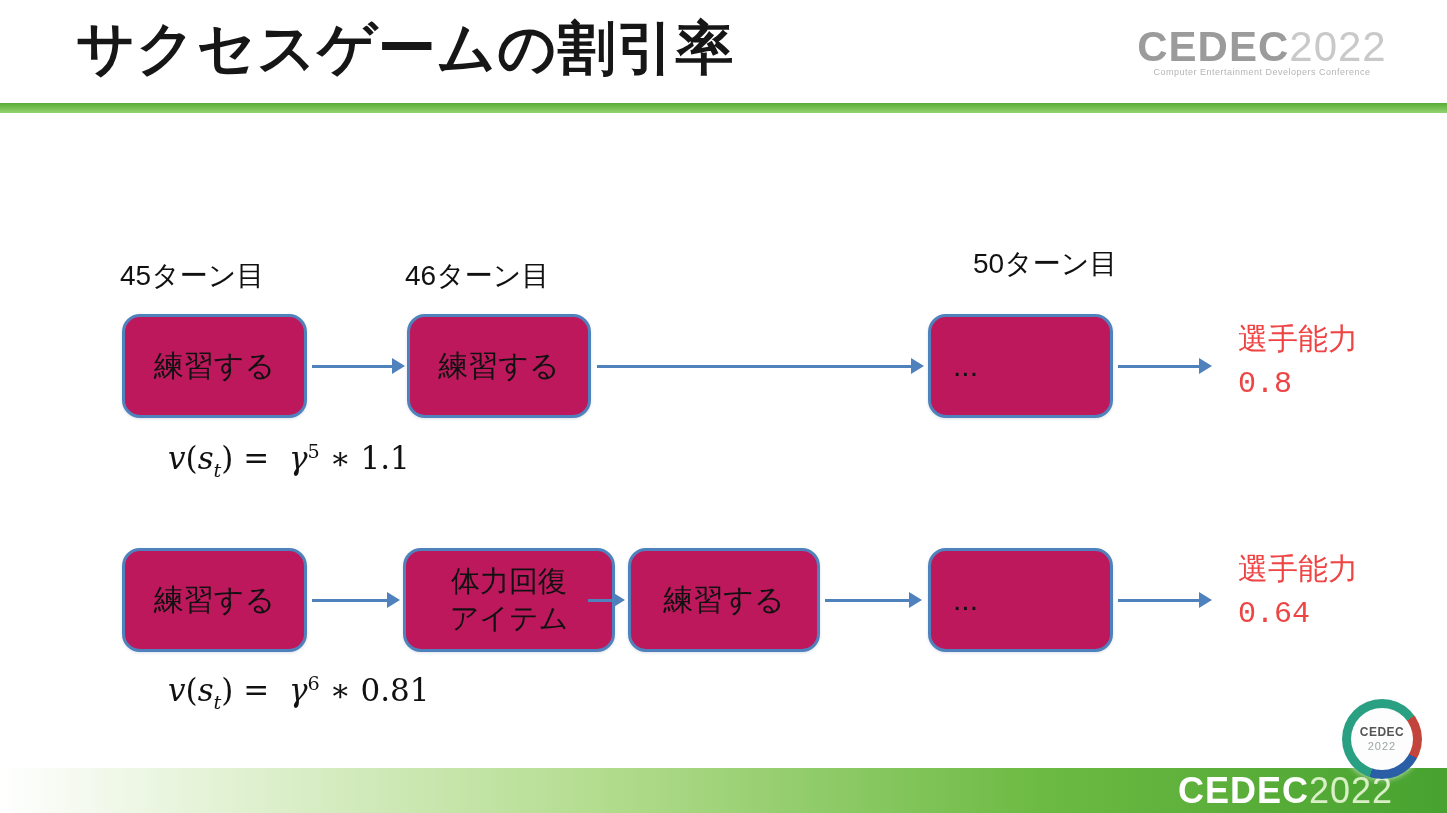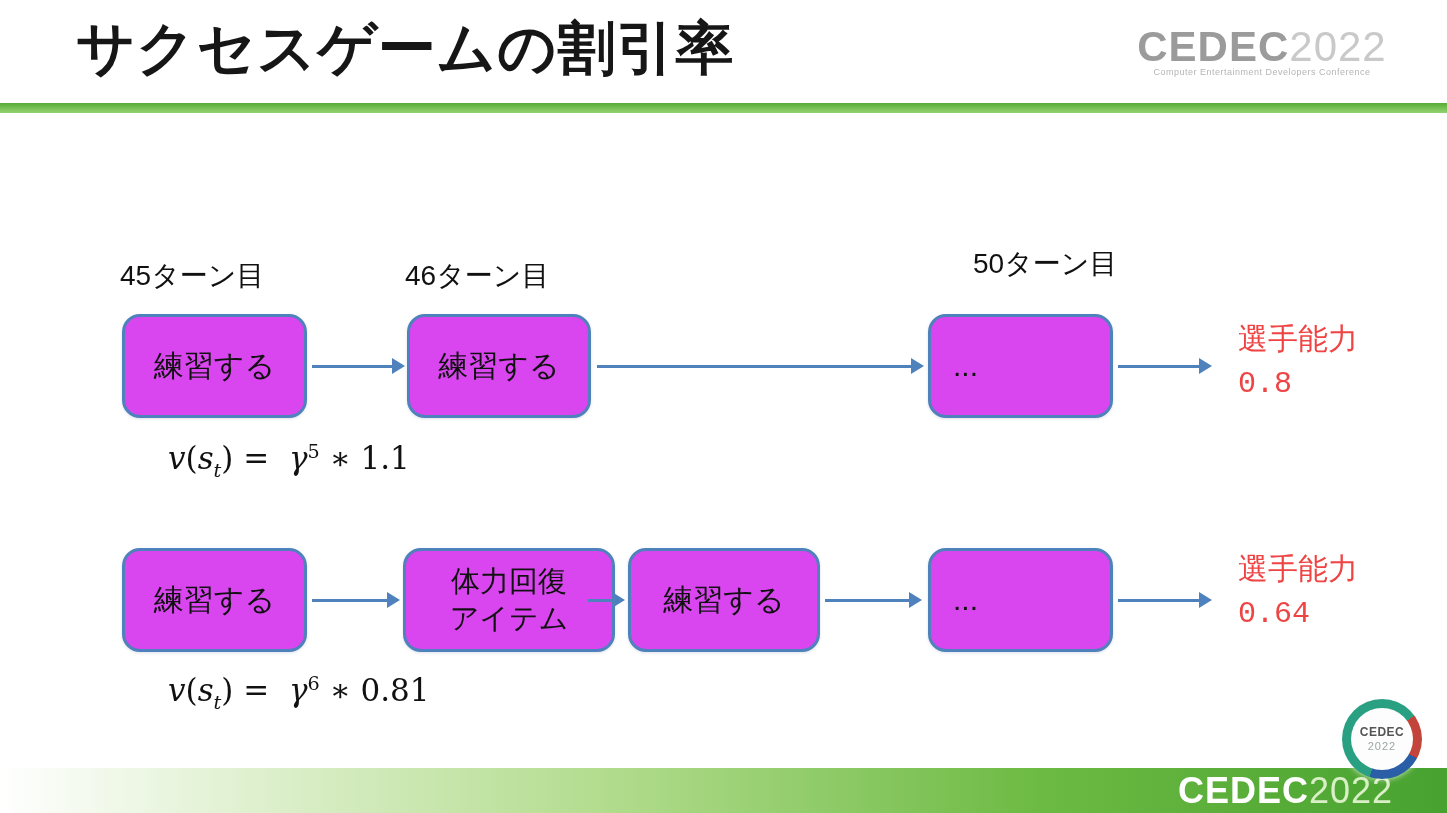--- a/index.html
+++ b/index.html
@@ -33,21 +33,21 @@
 
   
   .turn-label { position:absolute; font-size:28px; color:#111;text-align:center; }
   #tl1 { left:120px; top:257px; }
   #tl2 { left:405px; top:257px; }
   #tl3 { left:928px; top:245px;margin-left:45px; }
 
   
   .fbox {
     position:absolute; height:104px;
-    border:3.5px solid #4f81bd; border-radius:18px; background:#d946ef;
+    border:3.5px solid #4f81bd; border-radius:18px; background:#be185d;
     display:flex; align-items:center; justify-content:center;
     font-size:30px; color:#111;
     box-shadow:0 1px 3px rgba(60,90,130,0.18);
   }
   #r1b1 { left:122px; top:314px; width:185px; }
   #r1b2 { left:407px; top:314px; width:184px; }
   #r1b3 { left:928px; top:314px; width:185px; justify-content:flex-start; padding-left:22px; }
   #r2b1 { left:122px; top:548px; width:185px; }
   #r2b2 { left:403px; top:548px; width:212px; flex-direction:column; font-size:29px; line-height:37px; }
   #r2b3 { left:628px; top:548px; width:192px; }

